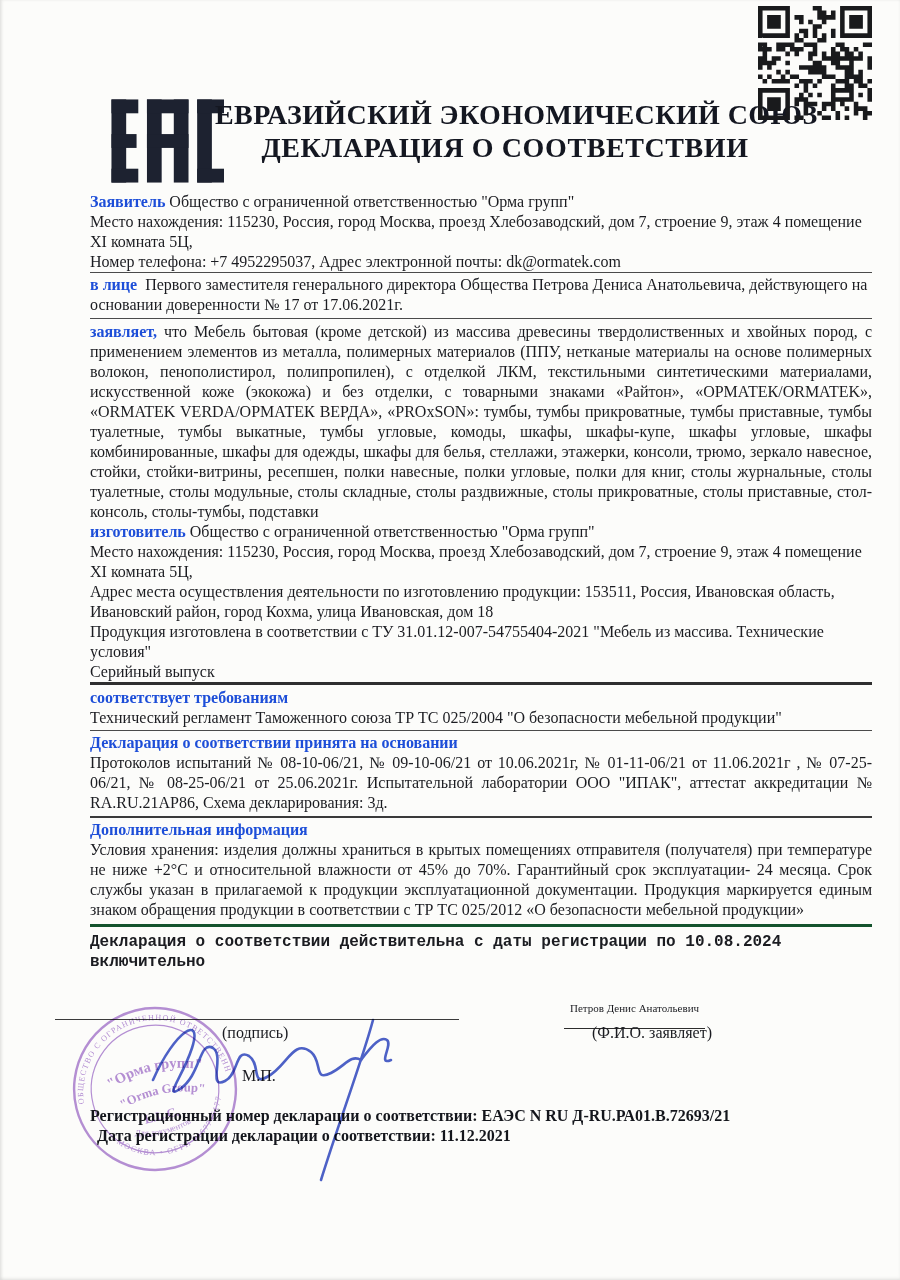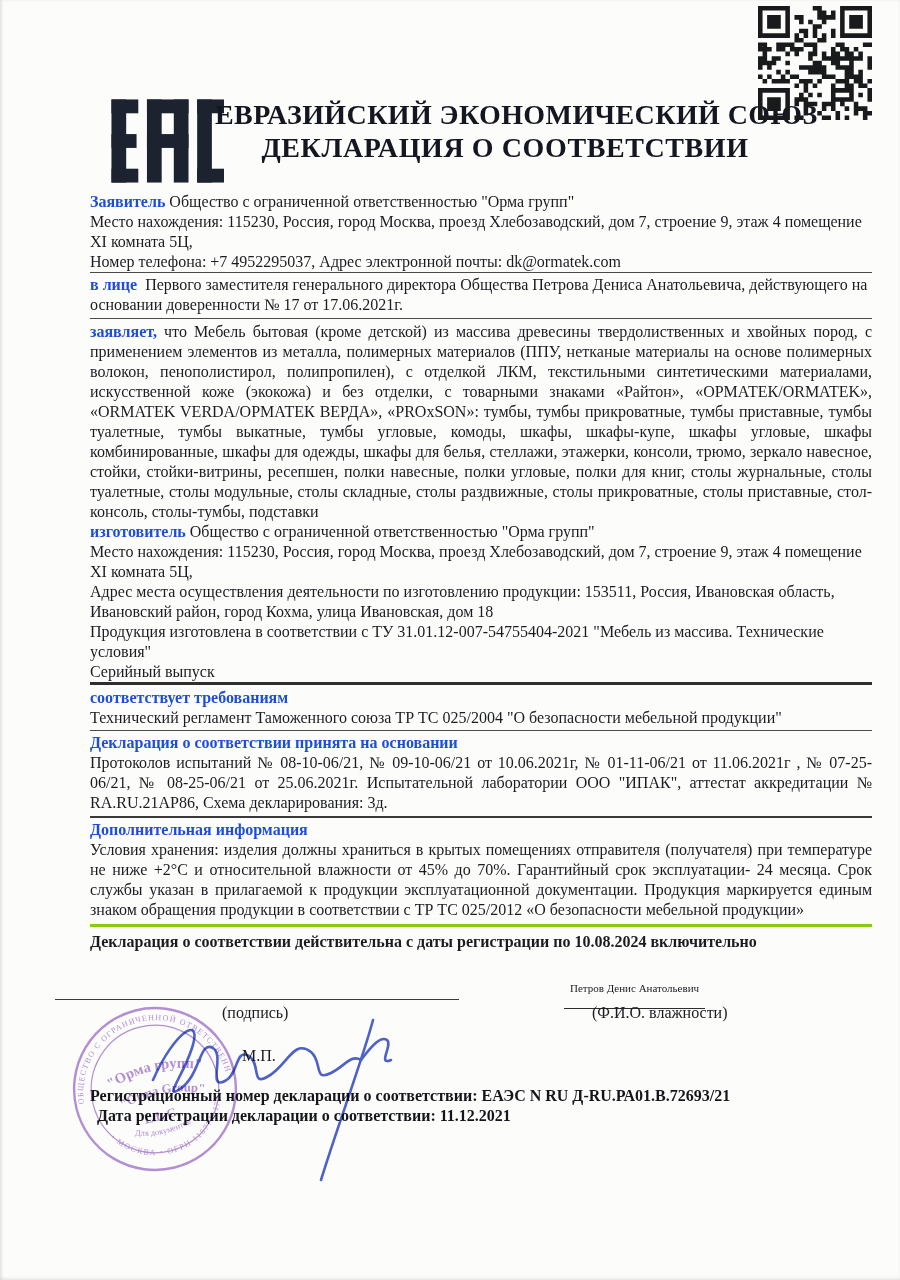--- a/index.html
+++ b/index.html
@@ -19,21 +19,21 @@
   
   .doc{position:absolute;left:90px;top:192px;width:782px;font-size:16px;line-height:20px;color:#1b1c21;}
   .doc p{margin:0;}
   .just{text-align:justify;}
   b{color:#1d4ed8;}
   .sec-rep{border-top:1.5px solid #4a4a4a;border-bottom:1.5px solid #4a4a4a;padding:2px 0 3px;}
   .sec-declares{padding-top:3px;}
   .sec-compliance{border-top:3px solid #2f2f2f;padding:3px 0 2px;}
   .sec-basis{border-top:1.5px solid #4a4a4a;padding:2px 0 3px;}
   .sec-additional{border-top:2px solid #3a3a3a;padding:2px 0 4px;}
-  .sec-validity{border-top:3px solid #84cc16;padding:5px 0 2px;font-weight:bold;}
+  .sec-validity{border-top:3px solid #14532d;padding:5px 0 2px;font-weight:bold;font-family:Liberation Mono, monospace;}
 
   
   .sig-area{position:relative;height:128px;}
   .sig-line{position:absolute;left:-35px;top:45px;width:404px;border-top:1.5px solid #3a3a3a;}
   .sig-caption{position:absolute;left:132px;top:49px;font-size:16px;}
   .mp{position:absolute;left:152px;top:92px;font-size:16px;}
   .fio{position:absolute;left:474px;top:24px;font-size:11px;border-bottom:1.3px solid #2c2c2c;padding:0 6px 10px;}
   .fio-caption{position:absolute;left:502px;top:49px;font-size:16px;}
 
   .sec-registration{margin-top:4px;font-weight:bold;color:#14161c;}
@@ -111,21 +111,21 @@
 
     <div class="sec-validity">
       <p>Декларация о соответствии действительна с даты регистрации по  10.08.2024 включительно</p>
     </div>
 
     <div class="sig-area">
       <div class="sig-line"></div>
       <div class="sig-caption">(подпись)</div>
       <div class="mp">М.П.</div>
       <div class="fio">Петров Денис Анатольевич</div>
-      <div class="fio-caption">(Ф.И.О. влажности)</div>
+      <div class="fio-caption">(Ф.И.О. заявляет)</div>
     </div>
 
     <div class="sec-registration">
       <p><span>Регистрационный номер декларации о соответствии:</span> <span>ЕАЭС N RU Д-RU.РА01.В.72693/21</span></p>
       <p class="reg-date-line"><span>Дата регистрации декларации о соответствии:</span> <span>11.12.2021</span></p>
     </div>
 
   </div>
 
   <svg class="stamp" viewBox="0 0 176 176">

